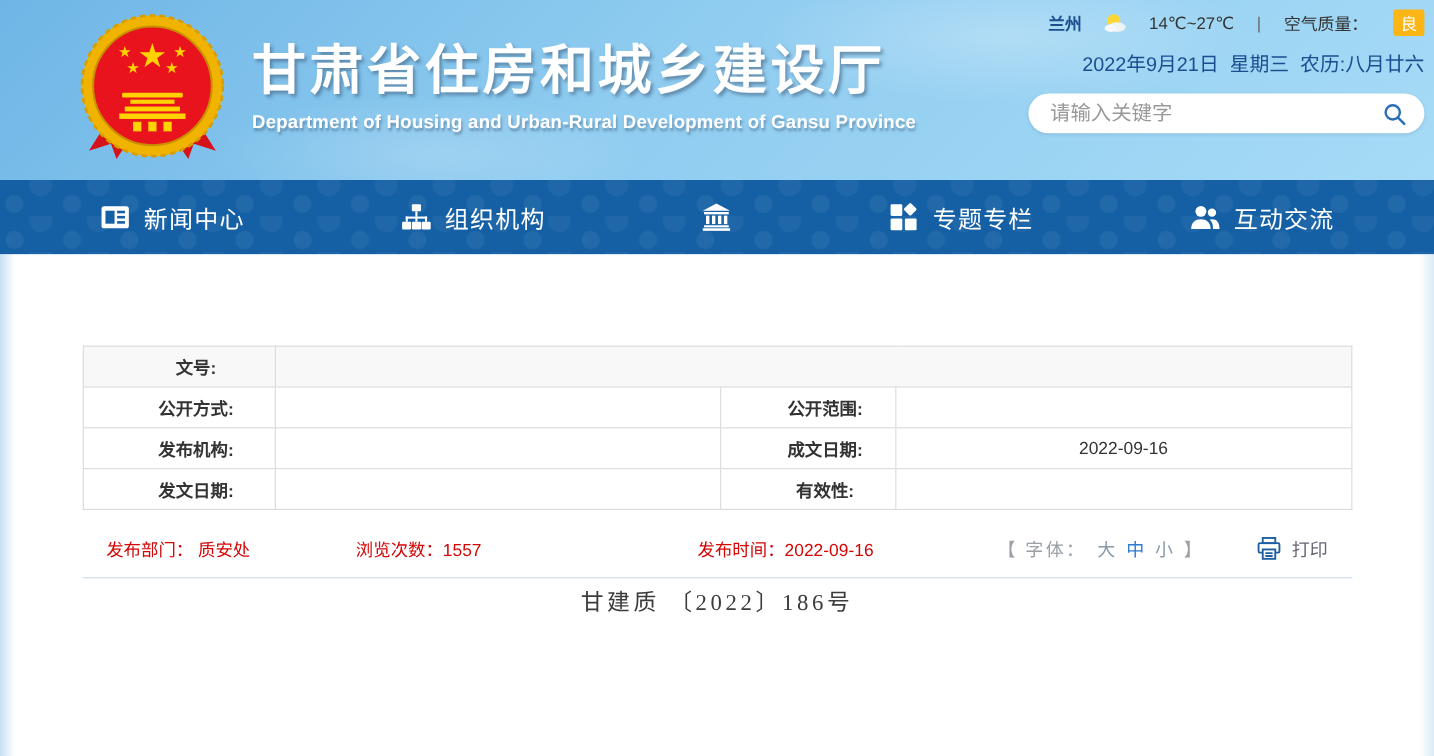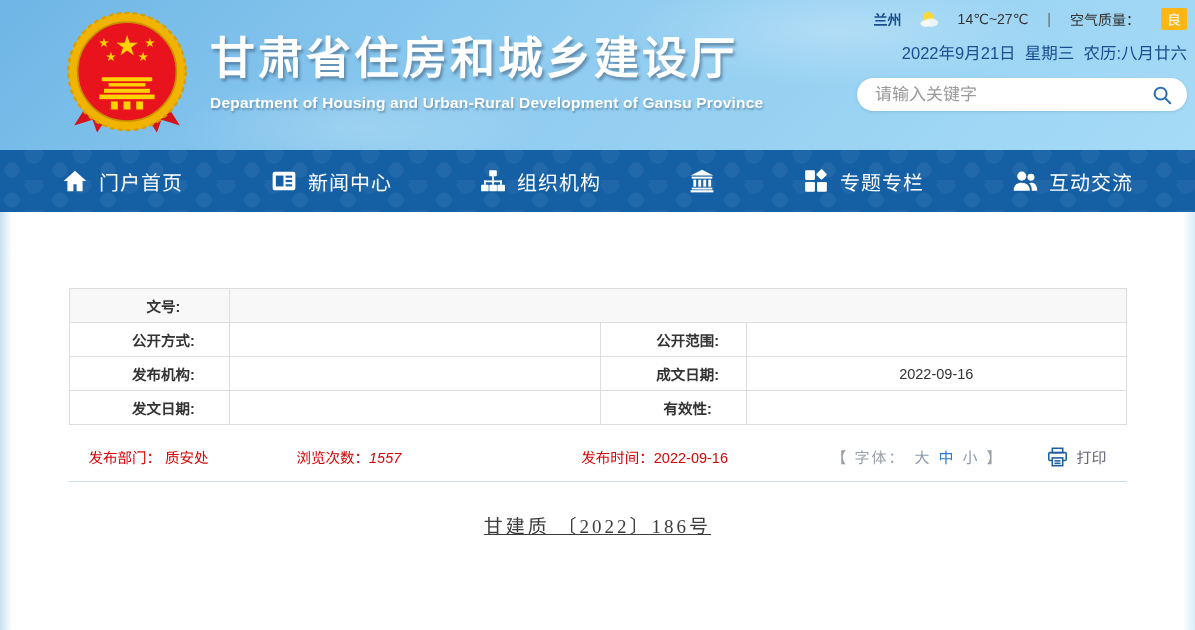--- a/index.html
+++ b/index.html
@@ -75,37 +75,37 @@
 
   .article-title {
     width:1075px; margin:26px auto 0; text-align:center;
     font-size:22.5px; font-weight:bold; color:#333; line-height:40px; letter-spacing:0.5px;
   }
   .meta-row {
     width:1058px; margin:17px auto 0; display:flex; align-items:center;
     font-size:14.5px; padding:4px 8px 14px 20px; border-bottom:1px solid #ccdcea;
   }
   .meta-red { color:#d30505; }
-  .meta-views-val { font-style:italic; }
+  .meta-views-val { }
   .meta-dept { white-space:pre; }
   .meta-views { margin-left:88px; white-space:pre; }
   .meta-pub { margin-left:180px; white-space:pre; }
   .font-widget { margin-left:auto; color:#9aa0a6; display:flex; align-items:center; gap:9px; font-size:15px; }
   .fw-prefix,.fw-suffix { letter-spacing:2px; }
   .fw-size { cursor:pointer; color:#8a9aaa; }
   .fw-size.active { color:#2d7bd0; }
   .print-btn {
     margin-left:44px; margin-right:12px; display:flex; align-items:center; gap:8px;
     background:none; border:none; cursor:pointer; font-size:15px; color:#667; 
     font-family:"Liberation Sans","DejaVu Sans",sans-serif;
   }
   .print-btn svg { width:21px; height:20px; }
   .doc-number {
-    margin-top:29px; text-align:center; font-family:"Liberation Serif","DejaVu Serif",serif;
-    font-size:19px; color:#3c3c3c; letter-spacing:3px;text-decoration:underline;
+    margin-top:4px; text-align:center; font-family:"Liberation Serif","DejaVu Serif",serif;
+    font-size:19px; color:#3c3c3c; letter-spacing:3px;
   }
 </style>
 </head>
 <body>
 
 <div class="header">
   <div class="brand">
     <svg class="emblem" viewBox="0 0 120 120">
 
       <path d="M28 82 L14 104 L30 99 L34 110 L46 92 Z" fill="#d6121b"></path>
@@ -158,26 +158,20 @@
           <circle cx="10.5" cy="10.5" r="6.5"></circle>
           <line x1="15.5" y1="15.5" x2="21" y2="21"></line>
         </svg>
       </button>
     </div>
   </div>
 </div>
 
 <div class="nav">
   <div class="nav-item">
-    <svg viewBox="0 0 24 24" fill="#fff">
-      <path d="M12 2.5 L1.5 12 H5 v9.5 h5.5 v-6.5 h3 v6.5 H19 V12 h3.5 Z"></path>
-    </svg>
-    <span class="nav-label">门户首页</span>
-  </div>
-  <div class="nav-item">
     <svg viewBox="0 0 24 24">
       <rect x="1.5" y="3.5" width="21" height="17" rx="2" fill="#fff"></rect>
       <rect x="4.5" y="7" width="7" height="10" fill="#1560a5"></rect>
       <rect x="13.5" y="7" width="6" height="2" fill="#1560a5"></rect>
       <rect x="13.5" y="11" width="6" height="2" fill="#1560a5"></rect>
       <rect x="13.5" y="15" width="6" height="2" fill="#1560a5"></rect>
     </svg>
     <span class="nav-label">新闻中心</span>
   </div>
   <div class="nav-item">

